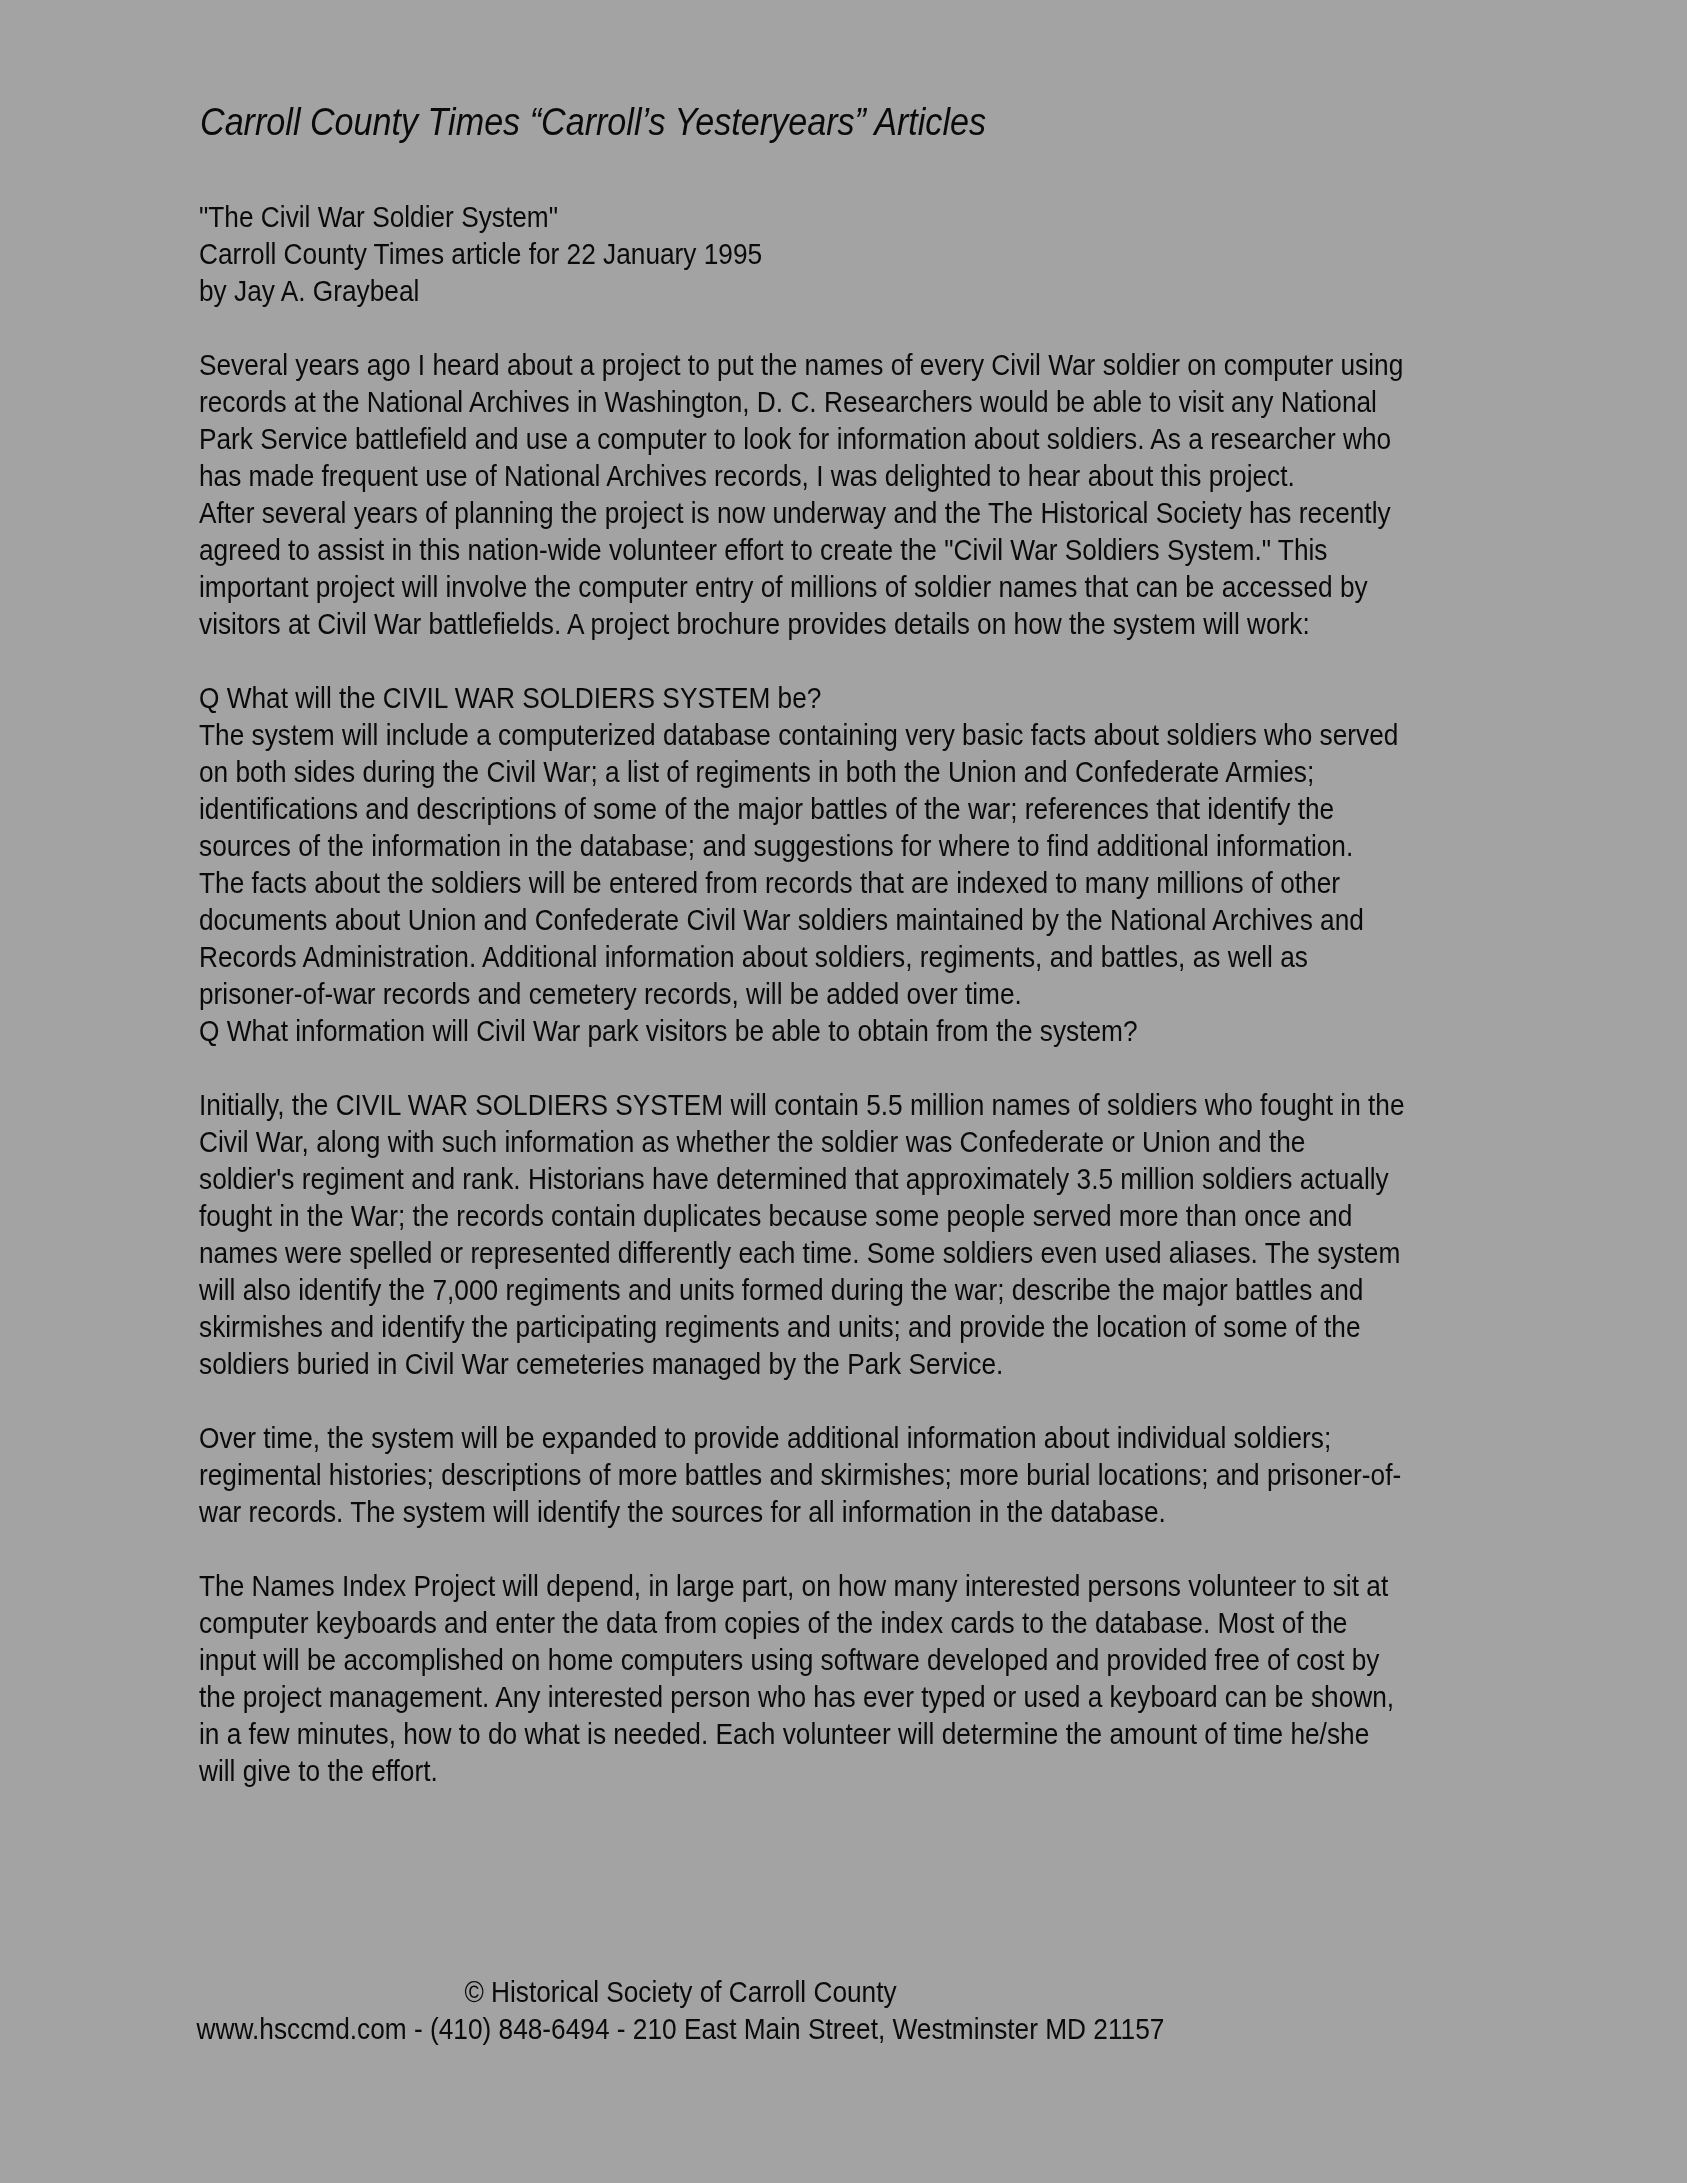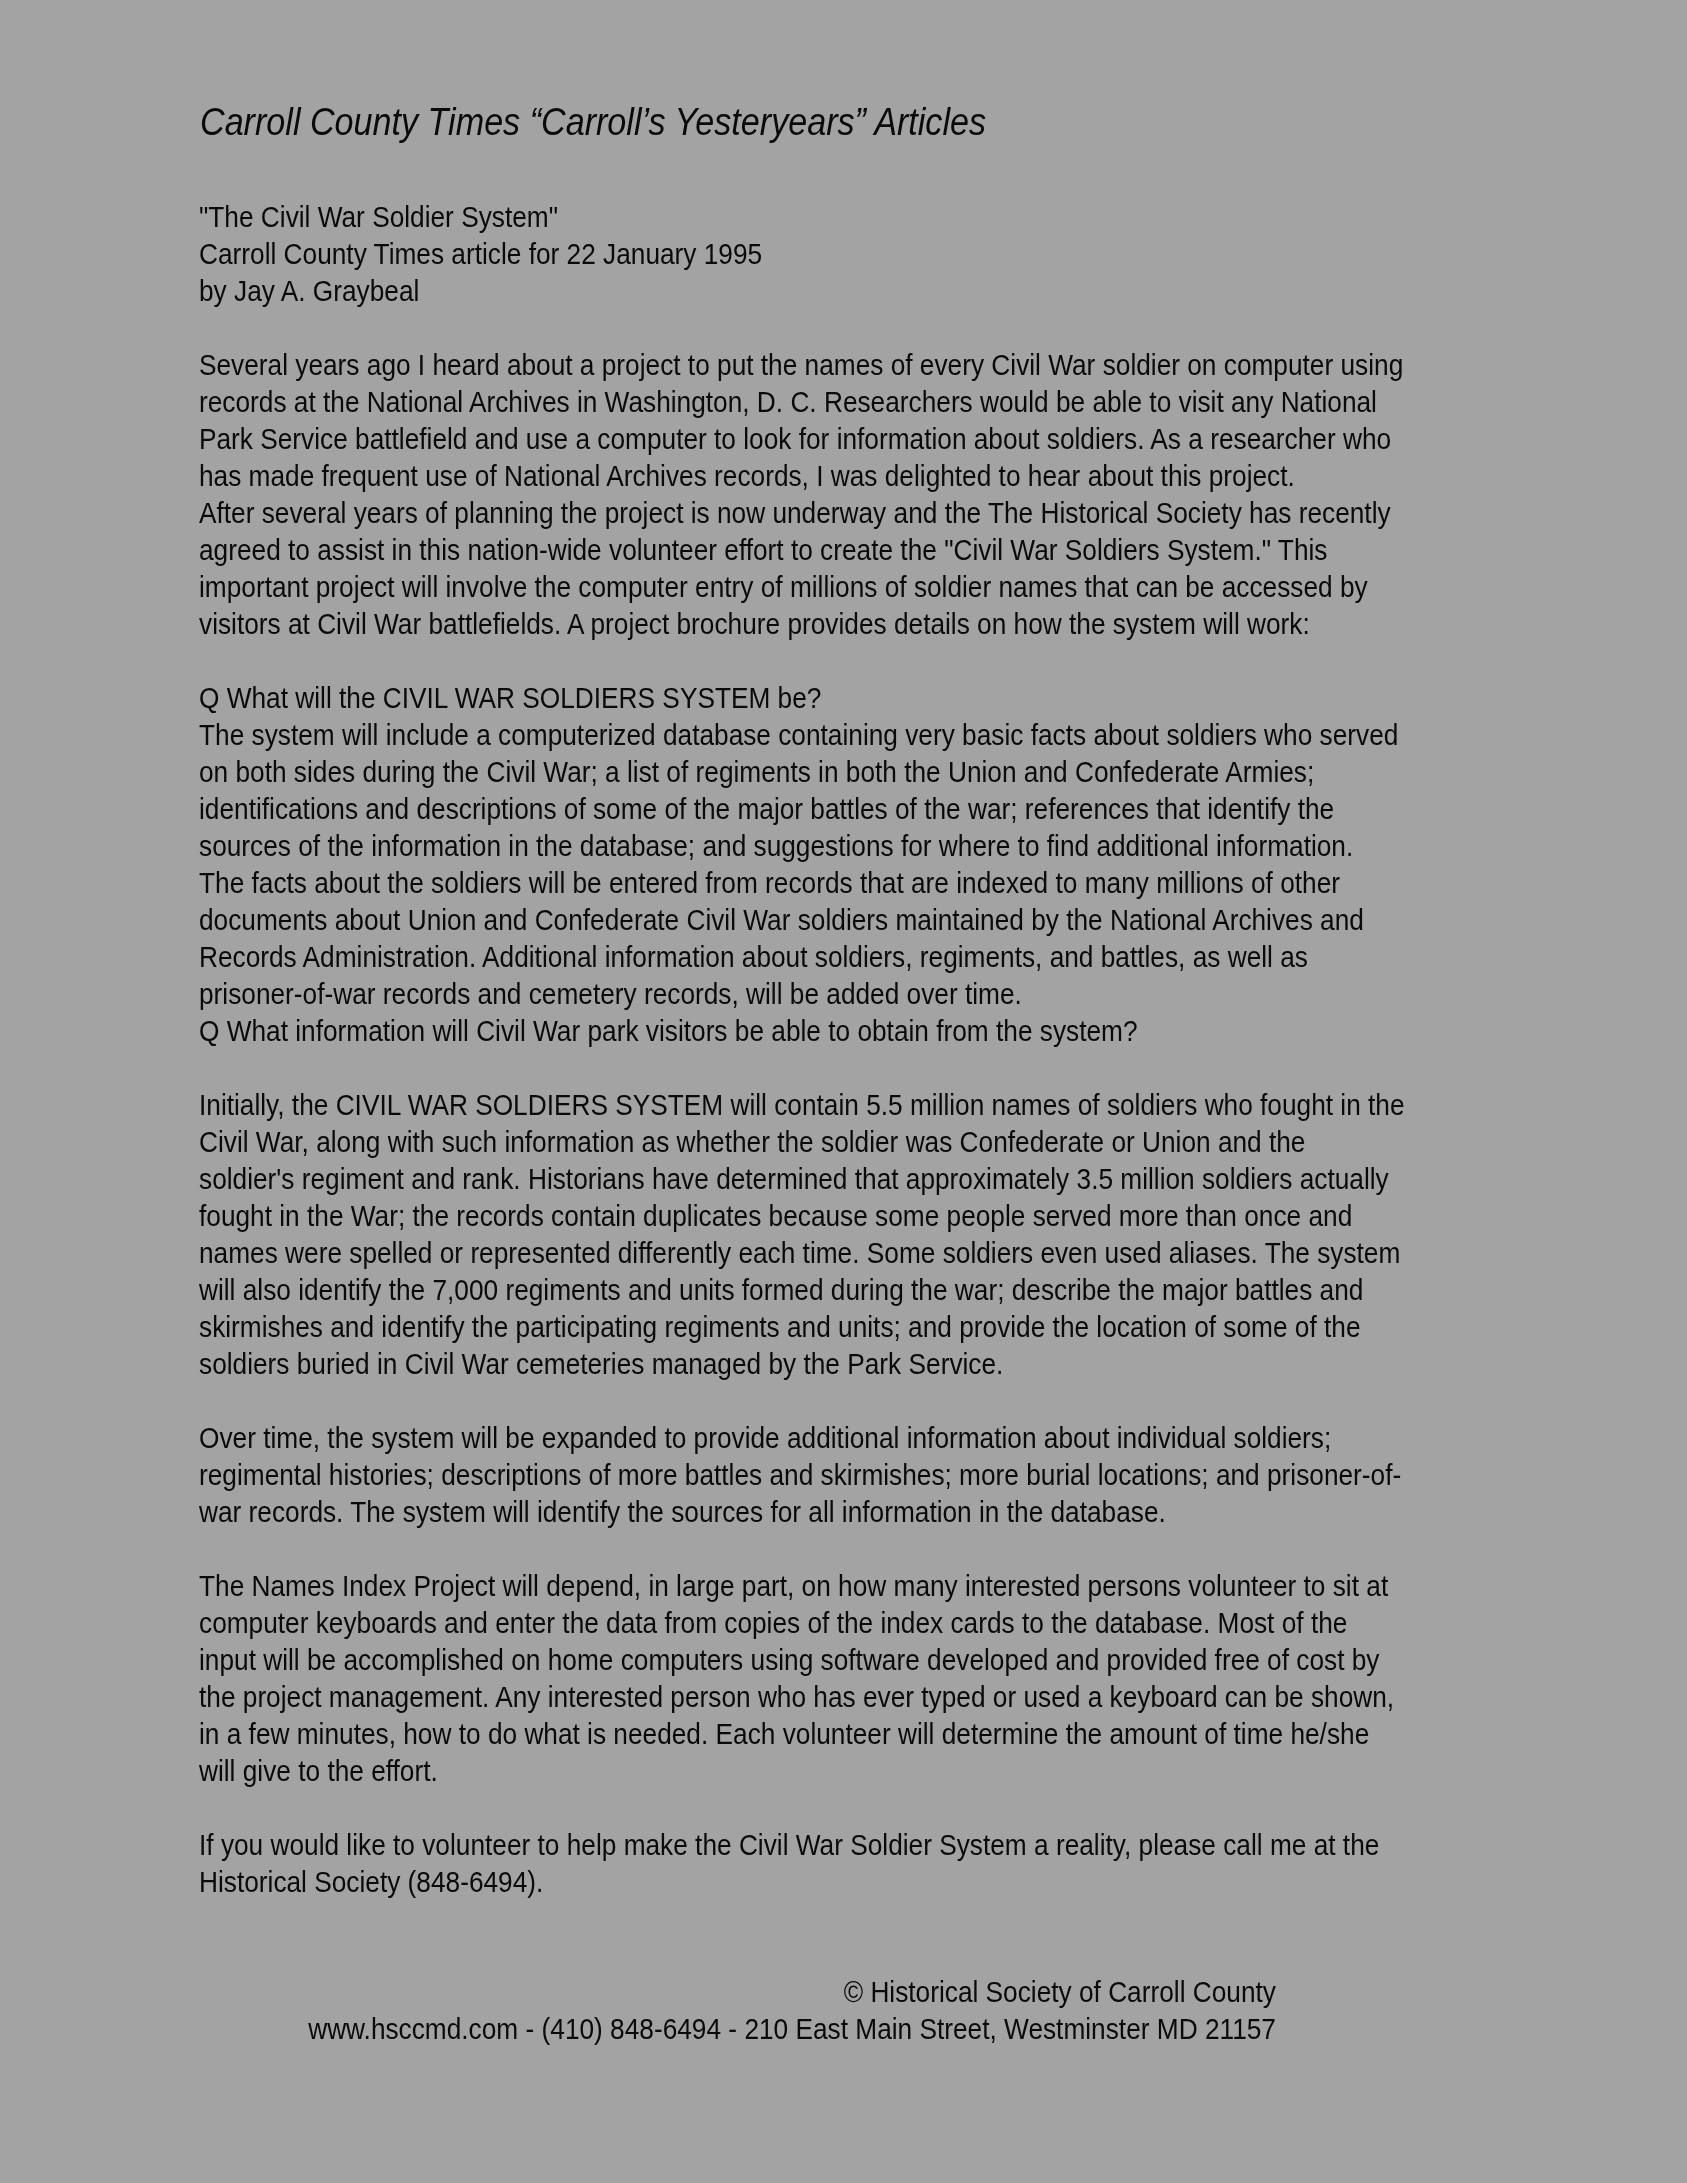--- a/index.html
+++ b/index.html
@@ -48,21 +48,21 @@
       height: 37px;
       white-space: nowrap;
       transform: scaleX(0.875);
       transform-origin: left top;
     }
     .footer {
       position: absolute;
       left: 0;
       top: 1973px;
       width: 1361px;
-      text-align: right;
+      text-align: center;
       font-size: 30px;
       line-height: 37px;
     }
     .footer-line {
       display: block;
       white-space: nowrap;
       transform: scaleX(0.875);
       transform-origin: center top;
     }
   </style>
@@ -128,24 +128,20 @@
     <div>
       <span class="line">The Names Index Project will depend, in large part, on how many interested persons volunteer to sit at</span>
       <span class="line">computer keyboards and enter the data from copies of the index cards to the database. Most of the</span>
       <span class="line">input will be accomplished on home computers using software developed and provided free of cost by</span>
       <span class="line">the project management. Any interested person who has ever typed or used a keyboard can be shown,</span>
       <span class="line">in a few minutes, how to do what is needed. Each volunteer will determine the amount of time he/she</span>
       <span class="line">will give to the effort.</span>
     </div>
     <span class="line"></span>
 
-    <div>
-      <span class="line">If you would like to volunteer to help make the Civil War Soldier System a reality, please call me at the</span>
-      <span class="line">Historical Society (848-6494).</span>
-    </div>
   </div>
 
   <div class="footer">
     <span class="footer-line">© Historical Society of Carroll County</span>
     <span class="footer-line">www.hsccmd.com - (410) 848-6494 - 210 East Main Street, Westminster MD 21157</span>
   </div>
 
 </div>
 
 

